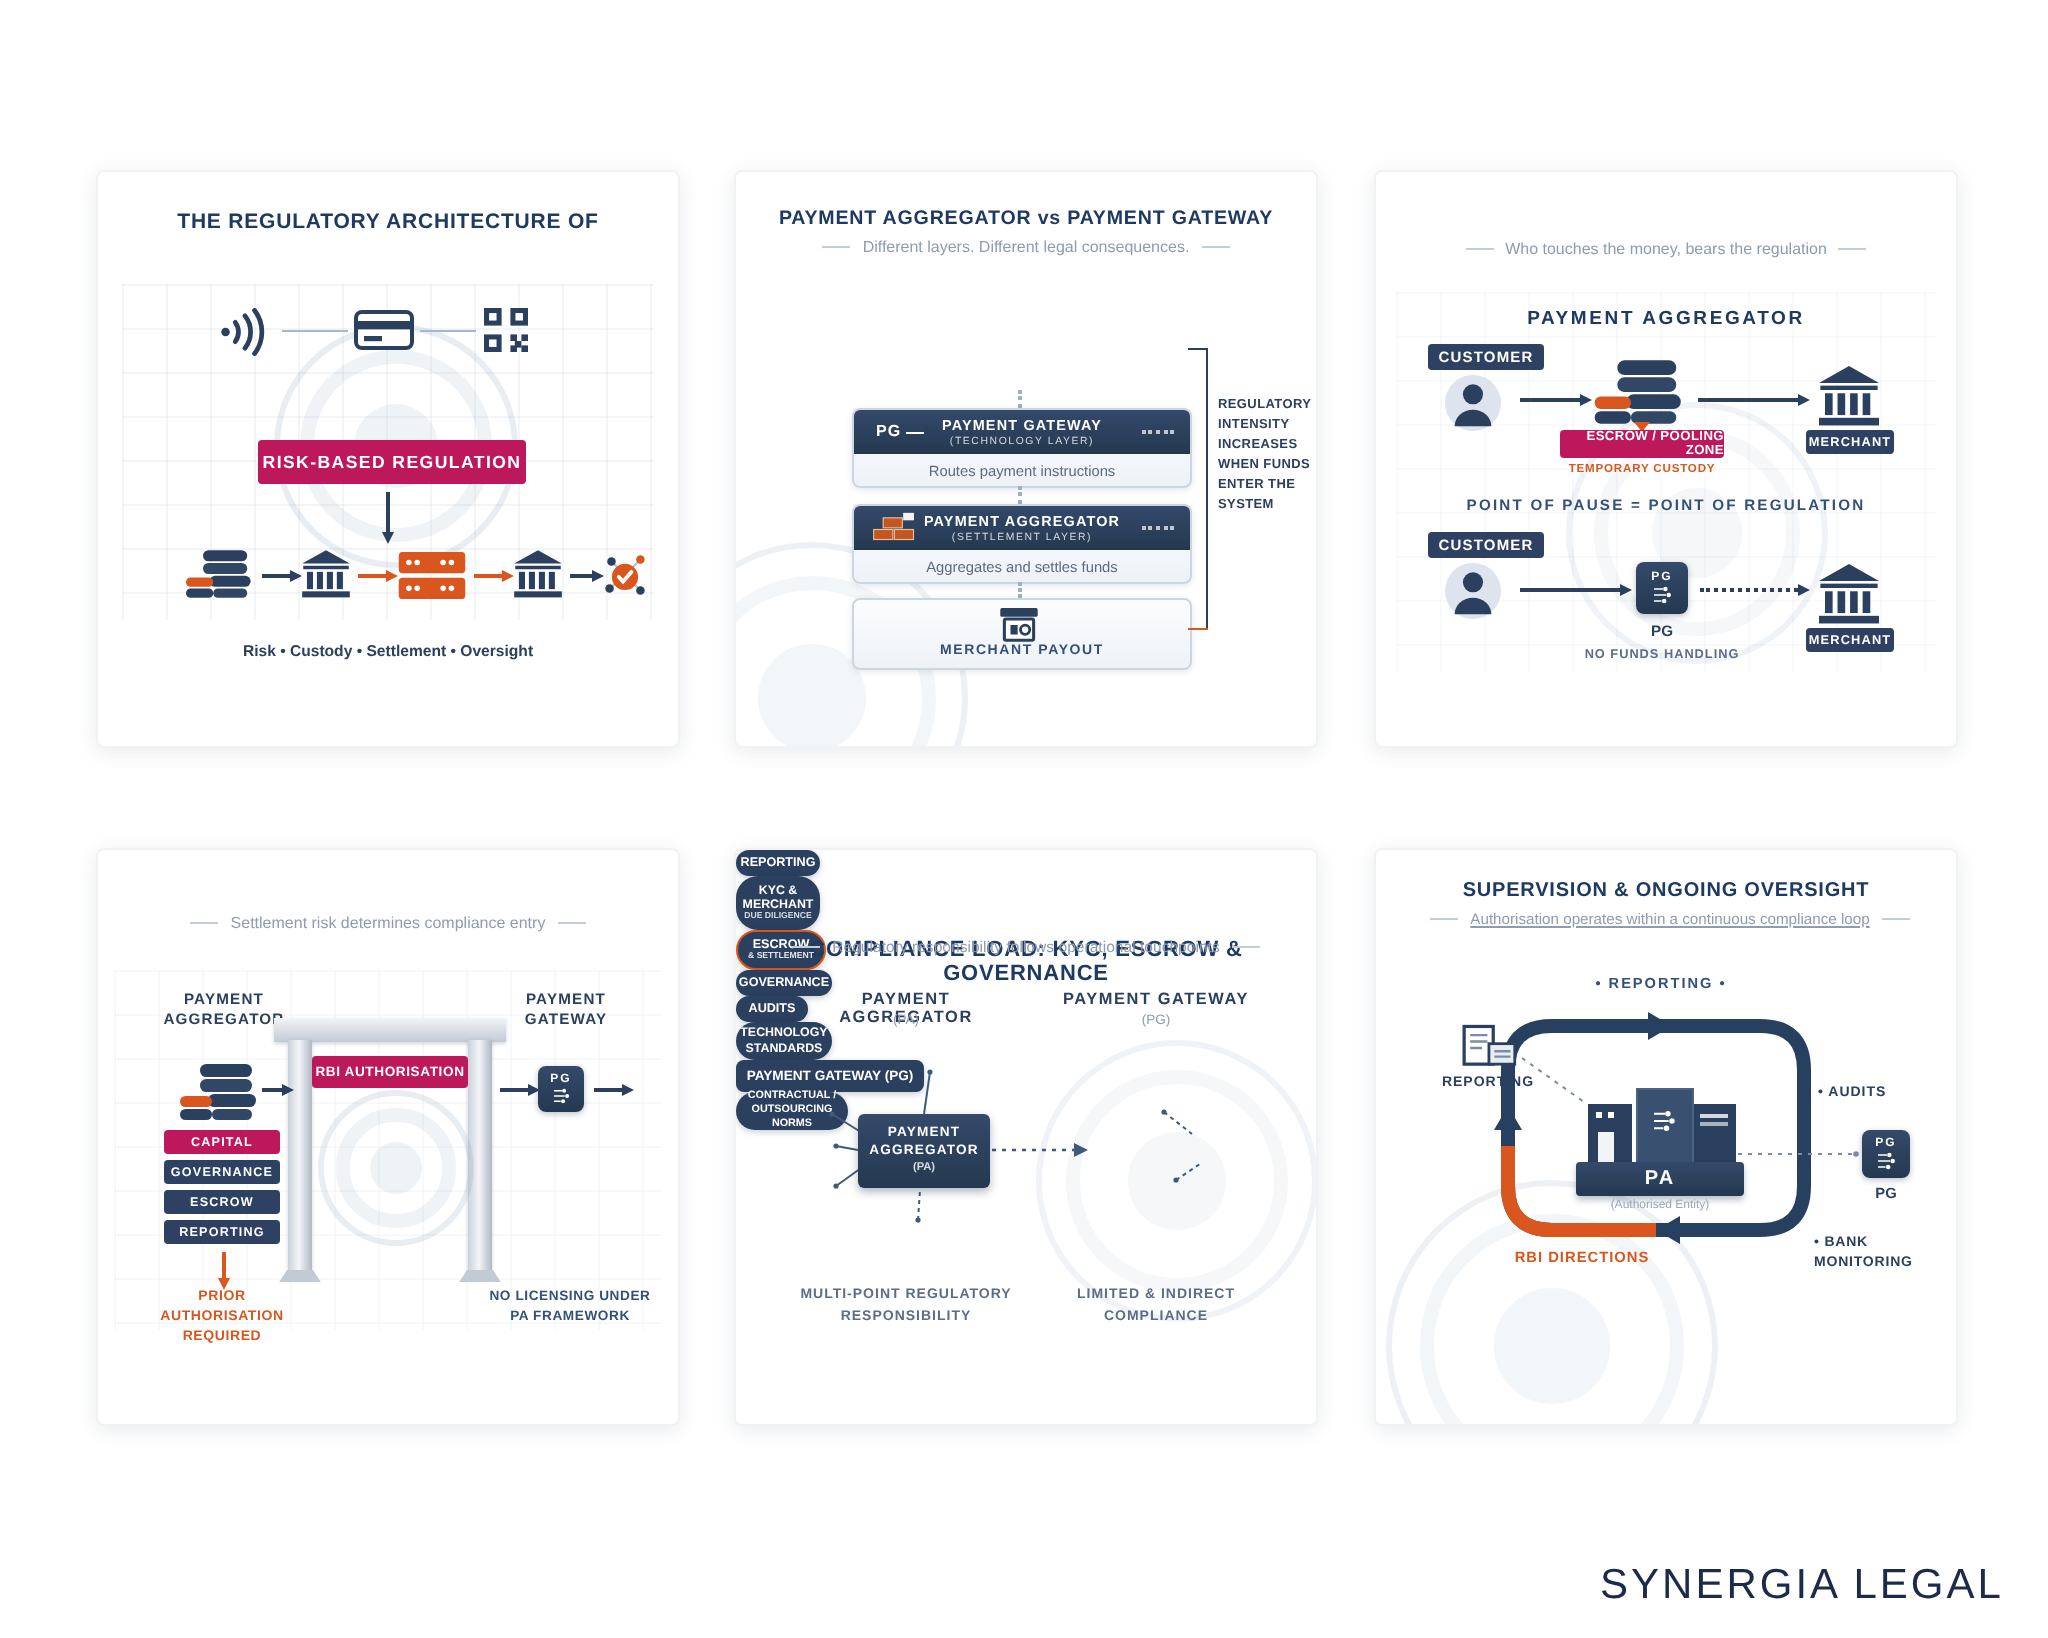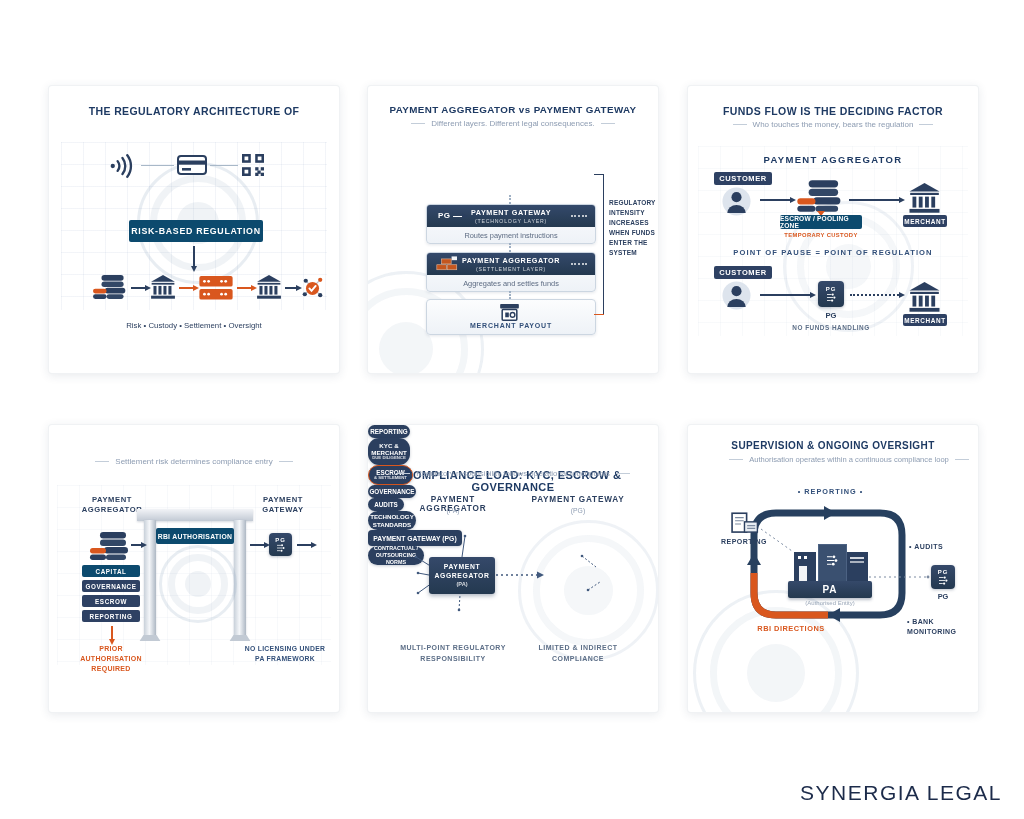--- a/index.html
+++ b/index.html
@@ -21,22 +21,22 @@
     background-image:linear-gradient(rgba(70,110,160,.08) 1px, transparent 1px),
                      linear-gradient(90deg, rgba(70,110,160,.08) 1px, transparent 1px);
     background-size:22px 22px;
   }
   .seal { border-radius:50%; border:3px solid rgba(130,155,185,.18); }
   .seal::before { content:""; position:absolute; inset:9%; border-radius:50%; border:7px solid rgba(130,155,185,.12); }
   .seal::after { content:""; position:absolute; inset:32%; border-radius:50%; background:rgba(130,155,185,.12); }
 
   .tagbox { background:#2e4163; color:#fff; font-size:7.5px; font-weight:bold; letter-spacing:.6px;
             display:flex; align-items:center; justify-content:center; border-radius:2px; }
-  .orangebox { background:#0c4a6e; color:#fff; font-weight:bold;
-            display:flex; align-items:center; justify-content:center; border-radius:2px; }
+  .orangebox { background:#be185d; color:#fff; font-weight:bold;
+            display:flex; align-items:center; justify-content:center; border-radius:2px;text-align:right; }
   .pill { background:#2b3f5f; color:#fff; border-radius:11px; display:flex; flex-direction:column;
           align-items:center; justify-content:center; text-align:center; font-weight:bold;
           box-shadow:0 1px 3px rgba(30,50,80,.25); }
 
   .harr { position:absolute; height:0; border-top:2px solid #2b3f5f; }
   .harr::after { content:""; position:absolute; right:-6px; top:-4px; width:0; height:0;
     border-left:6px solid #2b3f5f; border-top:3px solid transparent; border-bottom:3px solid transparent; }
   .harr.orange { border-top-color:#d9571e; } .harr.orange::after { border-left-color:#d9571e; }
   .harr.dotted { border-top-style:dotted; }
   .harr.thin { border-top-width:1.5px; }
@@ -215,21 +215,21 @@
       <use href="#i-server"></use>
     </svg>
   <div class="c harr orange" style="left:188px;top:201px;width:14px;"></div>
   <svg class="c" style="left:207px;top:189px;width:26px;height:24px;">
       <use href="#i-bank"></use>
     </svg>
   <div class="c harr" style="left:236px;top:201px;width:11px;"></div>
   <svg class="c" style="left:250px;top:188px;width:27px;height:27px;">
       <use href="#i-netcheck"></use>
     </svg>
-  <div class="c" style="left:0;top:235px;width:290px;text-align:center;font-size:7.8px;font-weight:normal;color:#2b3f5f;">Risk • Custody • Settlement • Oversight</div>
+  <div class="c" style="left:0;top:235px;width:290px;text-align:center;font-size:7.8px;font-weight:bold;color:#2b3f5f;">Risk • Custody • Settlement • Oversight</div>
 </div>
 
 <div class="card" style="left:367px;top:85px;">
   <div class="c seal" style="left:-40px;top:185px;width:150px;height:150px;opacity:.8;"></div>
   <div class="c ttl" style="left:0;top:18px;width:290px;font-size:9.8px;">PAYMENT AGGREGATOR vs PAYMENT GATEWAY</div>
   <div class="c sub dash-sides" style="left:0;top:33px;width:290px;font-size:8px;justify-content:center;">
       <span>Different layers. Different legal consequences.</span>
     </div>
 
   <div class="vconn" style="left:141px;top:109px;height:9px;"></div>
@@ -269,21 +269,20 @@
 
   <div class="c" style="left:226px;top:88px;width:10px;border-top:1.5px solid #2b3f5f;"></div>
   <div class="c" style="left:235px;top:88px;height:140px;border-left:1.5px solid #2b3f5f;"></div>
   <div class="c" style="left:226px;top:228px;width:10px;border-top:1.5px solid #d9571e;"></div>
   <div class="c" style="left:241px;top:112px;width:48px;font-size:6.5px;font-weight:bold;color:#2b3f5f;line-height:1.55;letter-spacing:.2px;">REGULATORY INTENSITY INCREASES WHEN FUNDS ENTER THE SYSTEM</div>
 </div>
 
 <div class="card" style="left:687px;top:85px;">
   <div class="c seal" style="left:95px;top:115px;width:125px;height:125px;opacity:.7;"></div>
   <div class="c grid-bg" style="left:10px;top:60px;width:270px;height:190px;opacity:.45;"></div>
-  <div class="c ttl" style="left:0;top:19px;width:290px;font-size:10.5px;">FUNDS FLOW IS THE DECIDING FACTOR</div>
   <div class="c sub dash-sides" style="left:0;top:34px;width:290px;font-size:8px;">
       <span>Who touches the money, bears the regulation</span>
     </div>
   <div class="c ttl" style="left:0;top:68px;width:290px;font-size:9.5px;letter-spacing:1.3px;">PAYMENT AGGREGATOR</div>
 
   <div class="c tagbox" style="left:26px;top:86px;width:58px;height:13px;">CUSTOMER</div>
   <svg class="c" style="left:32px;top:101px;width:33px;height:29px;">
       <use href="#i-person"></use>
     </svg>
   <div class="c harr" style="left:72px;top:113px;width:30px;"></div>
@@ -425,21 +424,21 @@
     <span>OUTSOURCING NORMS</span>
   </div>
 
   <div class="c" style="left:28px;top:218px;width:114px;text-align:center;font-size:7px;font-weight:bold;color:#5c6e87;line-height:1.5;letter-spacing:.5px;">MULTI-POINT REGULATORY RESPONSIBILITY</div>
   <div class="c" style="left:158px;top:218px;width:104px;text-align:center;font-size:7px;font-weight:bold;color:#5c6e87;line-height:1.5;letter-spacing:.5px;">LIMITED &amp; INDIRECT COMPLIANCE</div>
 </div>
 
 <div class="card" style="left:687px;top:424px;">
   <div class="c seal" style="left:5px;top:165px;width:160px;height:160px;opacity:.8;"></div>
   <div class="c ttl" style="left:0;top:15px;width:290px;font-size:10px;">SUPERVISION &amp; ONGOING OVERSIGHT</div>
-  <div class="c sub dash-sides" style="left:16px;top:30px;width:290px;font-size:7.6px;">
+  <div class="c sub dash-sides" style="left:2px;top:30px;width:290px;font-size:7.6px;text-decoration:underline;">
       <span>Authorisation operates within a continuous compliance loop</span>
     </div>
 
   <div class="c" style="left:60px;top:62px;width:165px;text-align:center;font-size:7.3px;font-weight:bold;color:#33507a;letter-spacing:1px;">• REPORTING •</div>
 
   <svg class="c" style="left:0;top:0;width:290px;height:287px;">
     <path d="M88 88 H192 Q214 88 214 110 V168 Q214 190 192 190 H88 Q66 190 66 168 V110 Q66 88 88 88" fill="none" stroke="#27405f" stroke-width="7"></path>
     <path d="M66 148 V168 Q66 190 88 190 H140" fill="none" stroke="#d9571e" stroke-width="7"></path>
     <polygon points="136,81 136,95 148,88" fill="#27405f"></polygon>
     <polygon points="59,140 73,140 66,128" fill="#27405f"></polygon>

